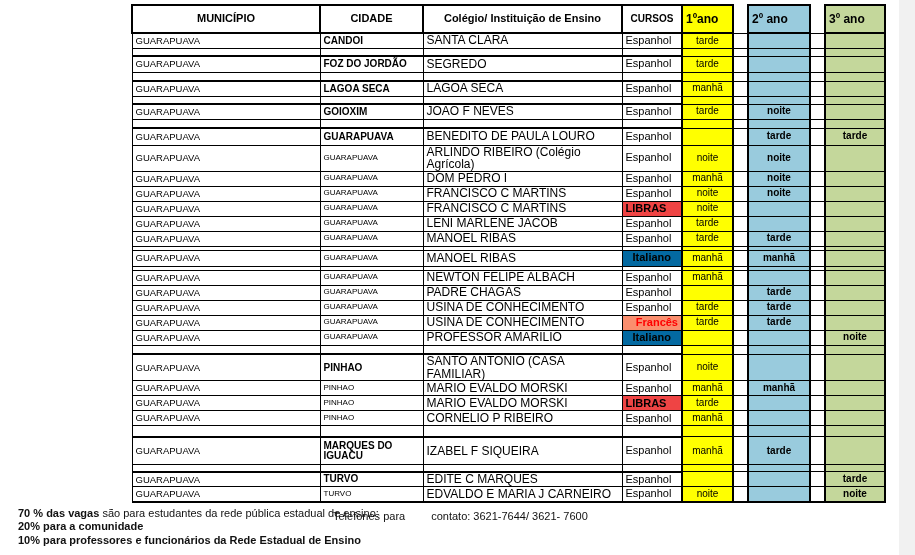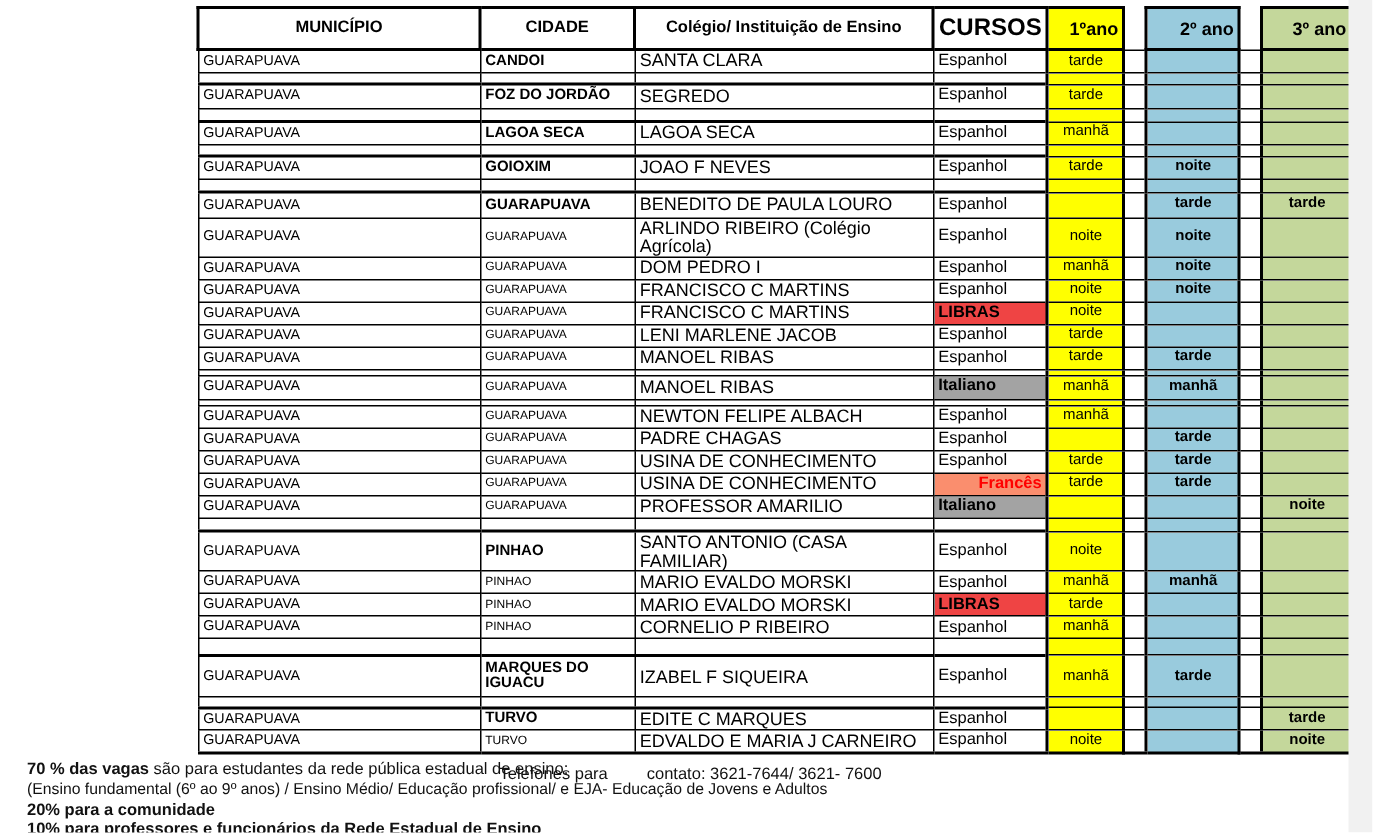--- a/index.html
+++ b/index.html
@@ -27,43 +27,43 @@
     white-space:normal;
     vertical-align:middle;
     line-height:1.05;
   }
   
   th.hx{
     border:2px solid #000;
     background:#fff;
     font-size:11px;font-weight:bold;text-align:center;
   }
-  th.hk{font-size:16px;}
+  th.hk{font-size:10px;}
   th.hy{
     border:2px solid #000;
-    font-size:12px;font-weight:bold;text-align:right;
+    font-size:12px;font-weight:bold;text-align:left;
   }
   th.h1{background:#FFFF00;}
   th.h2{background:#99CBDD;}
   th.h3{background:#C4D79B;}
   th.hgap{border:none;background:#fff;}
   
   td.tx{
     border:1px solid #000;
     font-size:10px;
     background:#fff;
   }
   td.muni{font-size:9.5px;}
   td.city{font-size:8px;}
   td.cityb{font-size:10px;font-weight:bold;}
   td.school{font-size:12px;}
   td.school b{font-weight:normal;}
   td.course{font-size:11px;}
   td.course.lib{font-weight:bold;background:#ef4444;}
-  td.course.ita{font-weight:bold;background:#a3a3a3;text-align:left;}
+  td.course.ita{font-weight:bold;background:#0369a1;text-align:center;}
   td.course.fra{font-weight:bold;background:#FA8E6E;color:#FF0000;text-align:right;}
   
   td.yc{
     border-top:1px solid #000;border-bottom:1px solid #000;
     border-left:2px solid #000;border-right:2px solid #000;
     text-align:center;font-size:10px;
   }
   td.y1{background:#FFFF00;}
   td.y2{background:#99CBDD;font-weight:bold;}
   td.y3{background:#C4D79B;font-weight:bold;}
@@ -489,18 +489,17 @@
           <td class="gap"></td>
           <td class="yc y3">noite</td>
         </tr>
       </tbody>
   </table>
 
   <div class="below">
     <span class="telefones"><span>Telefones para</span><span class="sep"></span><span>contato:   3621-7644/ 3621- 7600</span></span>
     <div class="info">
         <div class="line"><b>70 % das vagas</b> são para estudantes da rede pública estadual de ensino:</div>
-        <div class="line small">(Ensino fundamental (6º ao 9º anos) / Ensino Médio/ Educação profissional/ e EJA- Educação de Jovens e Adultos</div>
         <div class="line"><b>20% para a comunidade</b></div>
         <div class="line"><b>10% para professores e funcionários da Rede Estadual de Ensino</b></div>
       </div>
   </div>
 </div>
 
 </body></html>

